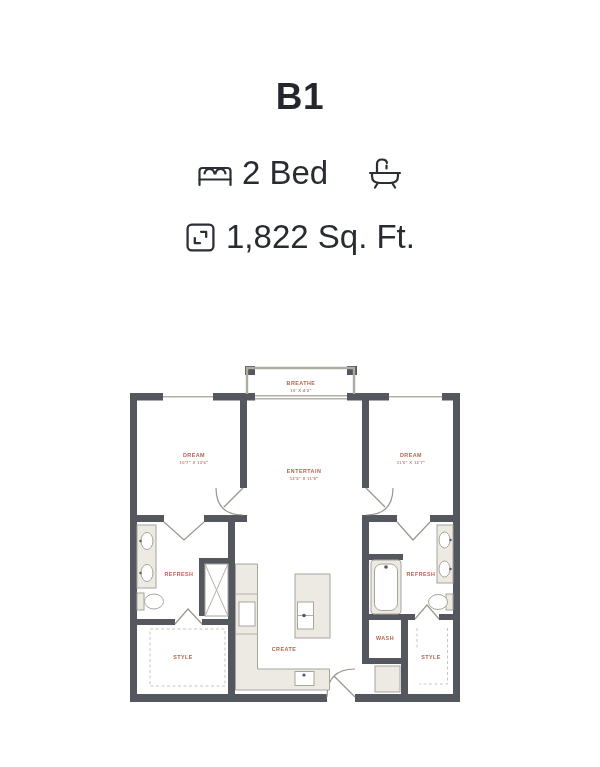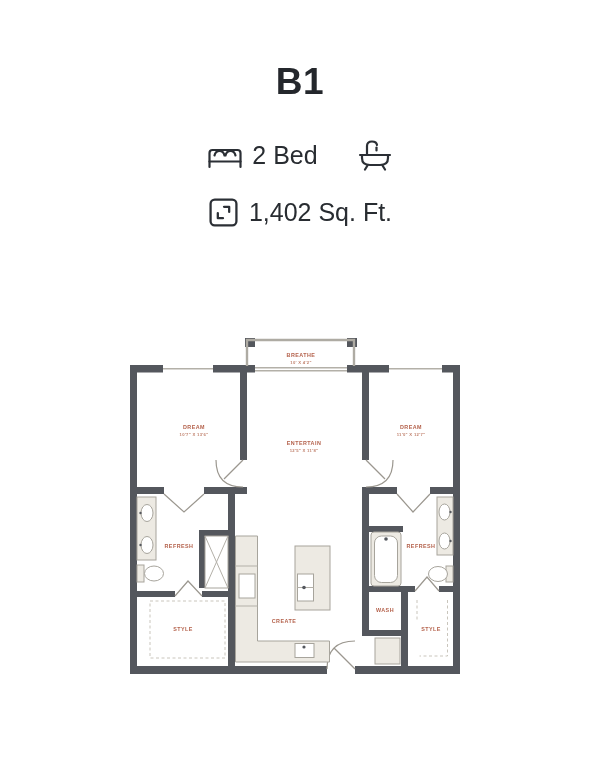--- a/index.html
+++ b/index.html
@@ -1,24 +1,24 @@
 <!DOCTYPE html>
 <html><head>
 <meta charset="utf-8">
 <style>
   html,body { margin:0; padding:0; background:#fff; }
   body { width:600px; height:767px; font-family:"Liberation Sans", sans-serif; }
   .page { position:relative; width:600px; height:767px; background:#fff; overflow:hidden; }
   .title {
-    margin:1px; padding-top:60px; text-align:center;
+    margin:16px; padding-top:60px; text-align:center;
     font-size:37px; font-weight:800; letter-spacing:.5px; color:#24272c;
   }
   .features {
     display:flex; justify-content:center; align-items:center;
-    gap:40px; margin-top:36px; color:#282c31; font-size:25px; font-weight:400;
+    gap:40px; margin-top:36px; color:#282c31; font-size:33px; font-weight:400;
   }
   .feat { display:flex; align-items:center; gap:10px; }
   .sqftrow { margin-top:26px; gap:10px; }
   .icon { display:block; stroke:#2b2f35; stroke-width:2.2; fill:none;
           stroke-linecap:round; stroke-linejoin:round; }
   .plan { display:block; margin:102px auto 0; width:346px; height:352px; }
   .wall { fill:#54575d; }
   .thin { stroke:#b3b0a8; stroke-width:1.5; fill:none; }
   .balc { stroke:#aeaba3; stroke-width:2.4; fill:none; }
   .door { stroke:#9b978f; stroke-width:1.2; fill:none; }
@@ -56,21 +56,21 @@
       </svg>
     </span>
   </div>
 
   <div class="features sqftrow">
     <svg class="icon" width="31" height="31" viewBox="0 0 30 30">
       <rect x="2.5" y="2.5" width="25" height="25" rx="4"></rect>
       <path d="M9.5,15.5 V20.5 H14.5"></path>
       <path d="M15.5,9.5 H20.5 V14.5"></path>
     </svg>
-    <span>1,402 Sq. Ft.</span>
+    <span>1,822 Sq. Ft.</span>
   </div>
 
   <svg class="plan" viewBox="130 322 346 352">
 
     <g>
 
       <rect class="wall" x="133" y="357" width="33" height="7.5"></rect>
       <rect class="wall" x="216" y="357" width="42" height="7.5"></rect>
       <rect class="wall" x="350" y="357" width="42" height="7.5"></rect>
       <rect class="wall" x="445" y="357" width="18" height="7.5"></rect>

